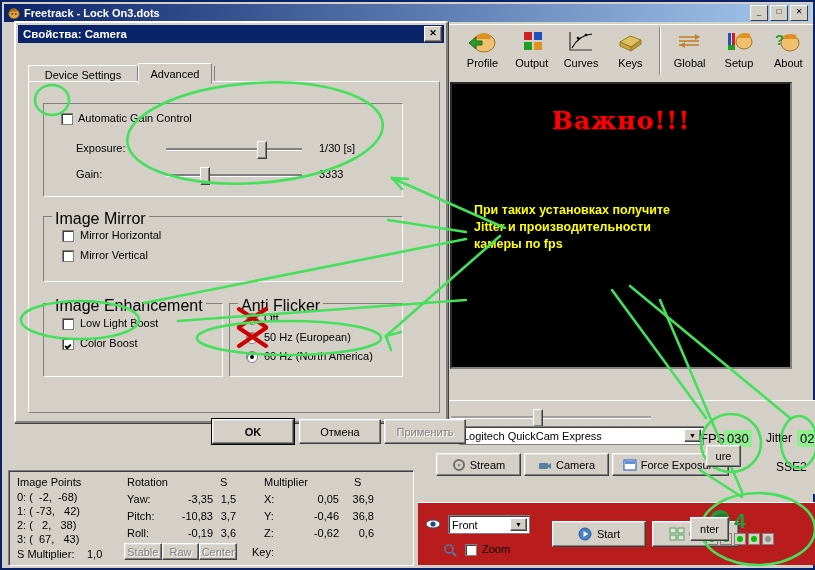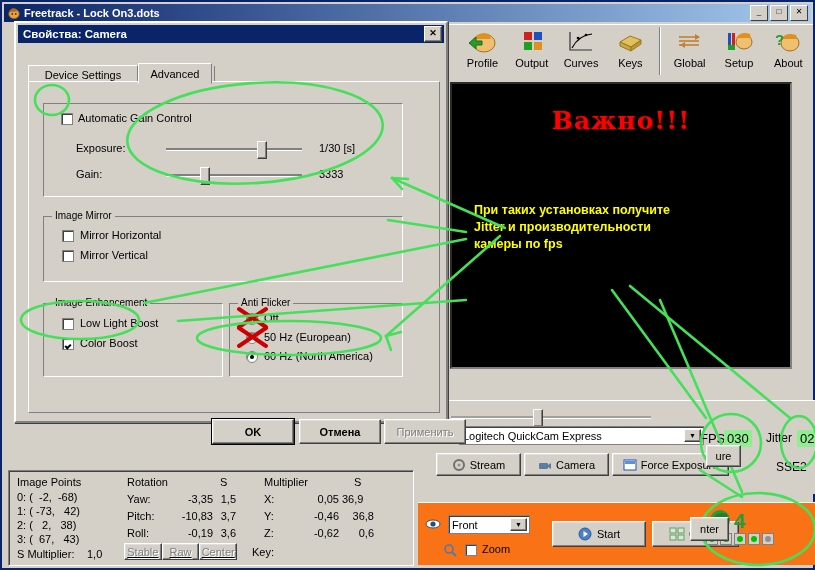--- a/index.html
+++ b/index.html
@@ -144,21 +144,21 @@
     background:#d4d0c8;border:1px solid #808080;
     border-right-color:#fff;border-bottom-color:#fff;
     box-shadow: inset 1px 1px 0 #404040;
   }
   #datapanel .col{position:absolute;font-size:11px;color:#000;white-space:pre;
     font-family:"Liberation Sans",sans-serif;}
 
   
   #bottombar{
     position:absolute;left:416px;top:500px;width:397px;height:62px;
-    background:#f97316;border-top:1px solid #fff;
+    background:#b91c1c;border-top:1px solid #fff;
   }
 
   
   #dialog{
     position:absolute;left:14px;top:21px;width:434px;height:402px;
     background:#d4d0c8;
     border:2px solid #d4d0c8;
     box-shadow:1px 1px 0 #404040;
     box-sizing:border-box;
     border-top-color:#fff;border-left-color:#fff;
@@ -196,21 +196,21 @@
     position:absolute;border:1px solid #808080;
     border-right-color:#fff;border-bottom-color:#fff;
   }
   .grp-in{
     position:absolute;left:-1px;top:-1px;right:-1px;bottom:-1px;
     border:1px solid #fff;border-left-color:#808080;border-top-color:#808080;
     pointer-events:none;
   }
   .grp-title{
     position:absolute;top:-7px;left:8px;background:#d4d0c8;
-    padding:0 3px;font-size:10px;color:#000;
+    padding:0 3px;font-size:16px;color:#000;
   }
   .sld-track{
     position:absolute;height:2px;background:#808080;
     border-bottom:1px solid #fff;
   }
   .sld-thumb{
     position:absolute;width:8px;height:16px;background:#d4d0c8;
     border:1px solid #fff;border-right-color:#404040;border-bottom-color:#404040;
     box-shadow: inset -1px -1px 0 #808080;
   }
@@ -462,29 +462,29 @@
       <div class="col" style="left:162px;top:39px;width:42px;text-align:right;">-10,83</div>
       <div class="col" style="left:205px;top:39px;width:22px;text-align:right;">3,7</div>
       <div class="col" style="left:118px;top:56px;">Roll:</div>
       <div class="col" style="left:162px;top:56px;width:42px;text-align:right;">-0,19</div>
       <div class="col" style="left:205px;top:56px;width:22px;text-align:right;">3,6</div>
 
       <div class="col" style="left:255px;top:5px;">Multiplier</div>
       <div class="col" style="left:345px;top:5px;">S</div>
       <div class="col" style="left:255px;top:22px;">X:</div>
       <div class="col" style="left:288px;top:22px;width:42px;text-align:right;">0,05</div>
-      <div class="col" style="left:333px;top:22px;width:32px;text-align:left;">36,9</div>
+      <div class="col" style="left:333px;top:22px;width:32px;text-align:right;">36,9</div>
       <div class="col" style="left:255px;top:39px;">Y:</div>
       <div class="col" style="left:288px;top:39px;width:42px;text-align:right;">-0,46</div>
       <div class="col" style="left:333px;top:39px;width:32px;text-align:right;">36,8</div>
       <div class="col" style="left:255px;top:56px;">Z:</div>
       <div class="col" style="left:288px;top:56px;width:42px;text-align:right;">-0,62</div>
       <div class="col" style="left:333px;top:56px;width:32px;text-align:right;">0,6</div>
 
-      <div style="position:absolute;left:115px;top:72px;width:113px;height:17px;display:flex;text-decoration:underline;">
+      <div style="position:absolute;left:115px;top:72px;width:113px;height:17px;display:flex;">
         <div class="w95btn disabled" style="flex:1;">Stable</div>
         <div class="w95btn disabled" style="flex:1;">Raw</div>
         <div class="w95btn disabled" style="flex:1;">Center</div>
       </div>
       <div class="col" style="left:243px;top:75px;">Key:</div>
     </div>
   </div>
 
   <div id="dialog">
     <div id="dlg-titlebar">
@@ -546,21 +546,21 @@
       <svg width="34" height="26" viewBox="0 0 34 26" style="position: absolute; left: 6px; top: 2px; pointer-events: none;">
             <path d="M3 3 L30 21 M30 3 L3 21" stroke="#cc0000" stroke-width="4" stroke-linecap="round" fill="none"></path>
           </svg>
           <svg width="34" height="26" viewBox="0 0 34 26" style="position: absolute; left: 6px; top: 21px; pointer-events: none;">
             <path d="M3 3 L30 21 M30 3 L3 21" stroke="#cc0000" stroke-width="4" stroke-linecap="round" fill="none"></path>
           </svg>
         </div>
     </div>
 
     <div class="w95btn" style="position:absolute;left:196px;top:396px;width:80px;height:23px;font-weight:bold;box-shadow: inset -1px -1px 0 #808080, inset 1px 1px 0 #dfdfdf, 0 0 0 1px #000;">OK</div>
-    <div class="w95btn" style="position:absolute;left:283px;top:396px;width:80px;height:23px;font-weight:bold;">Отмена</div>
+    <div class="w95btn" style="position:absolute;left:283px;top:396px;width:80px;height:23px;">Отмена</div>
     <div class="w95btn disabled" style="position:absolute;left:368px;top:396px;width:80px;height:23px;">Применить</div>
   </div>
 
   <svg id="annot" viewBox="0 0 815 570">
     <g fill="none" stroke="#44e05a" stroke-width="2.6" stroke-linecap="round">
 
       <ellipse cx="255" cy="133" rx="128" ry="50" transform="rotate(-4 255 133)"></ellipse>
 
       <ellipse cx="52" cy="100" rx="17" ry="15"></ellipse>
 

